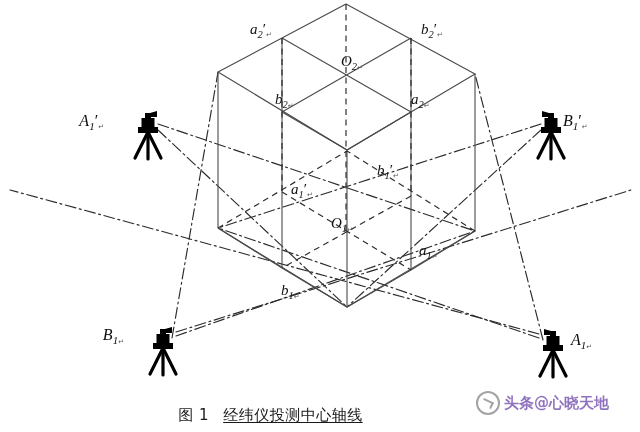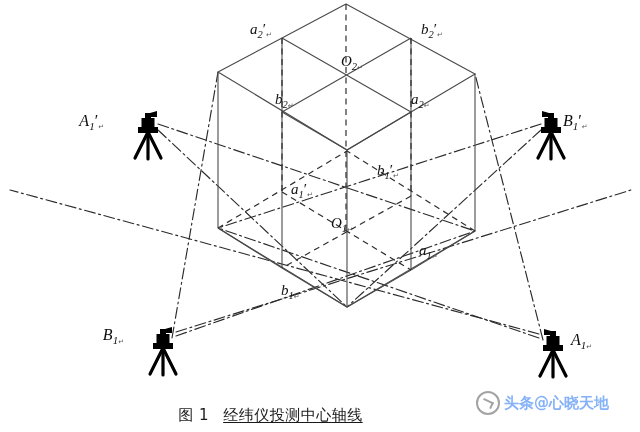--- a/index.html
+++ b/index.html
@@ -99,21 +99,21 @@
     left: 4px; top: 7px;
     width: 9px; height: 5px;
     border-top: 2px solid #6b6b6b;
     border-right: 2px solid #6b6b6b;
     transform: rotate(25deg);
   }
   #watermark .wm-text {
     font-family: "DejaVu Sans", sans-serif;
     font-size: 15px;
     font-weight: bold;
-    color: #3b82f6;
+    color: #4c1d95;
     white-space: nowrap;
     text-align: right;
   }
 </style>
 </head>
 <body>
 
 <div id="figure-root">
 
   <svg class="diagram" viewBox="0 0 640 432">

